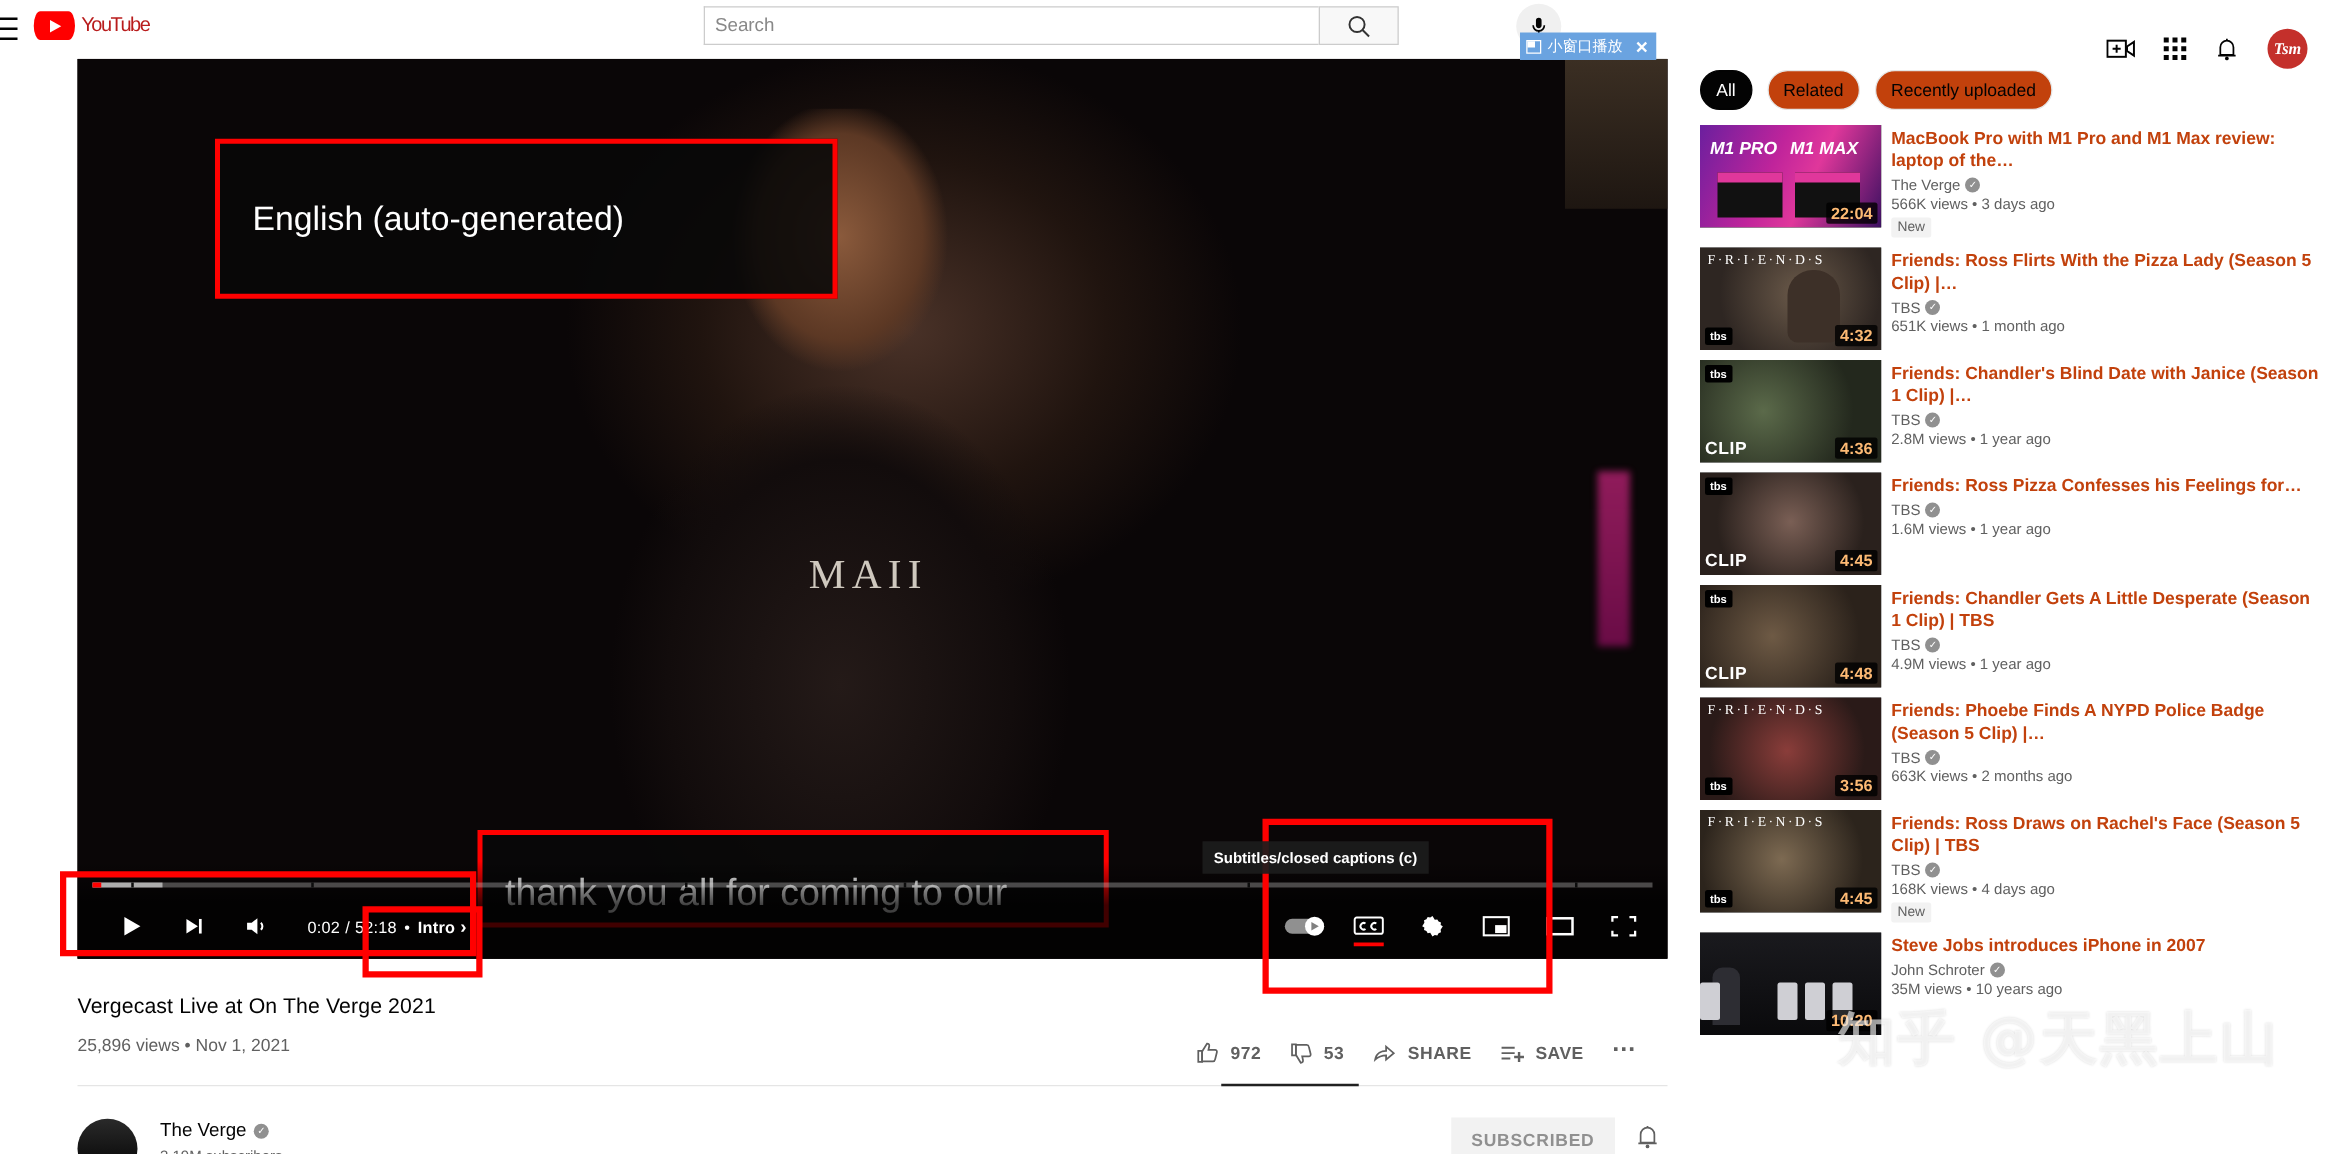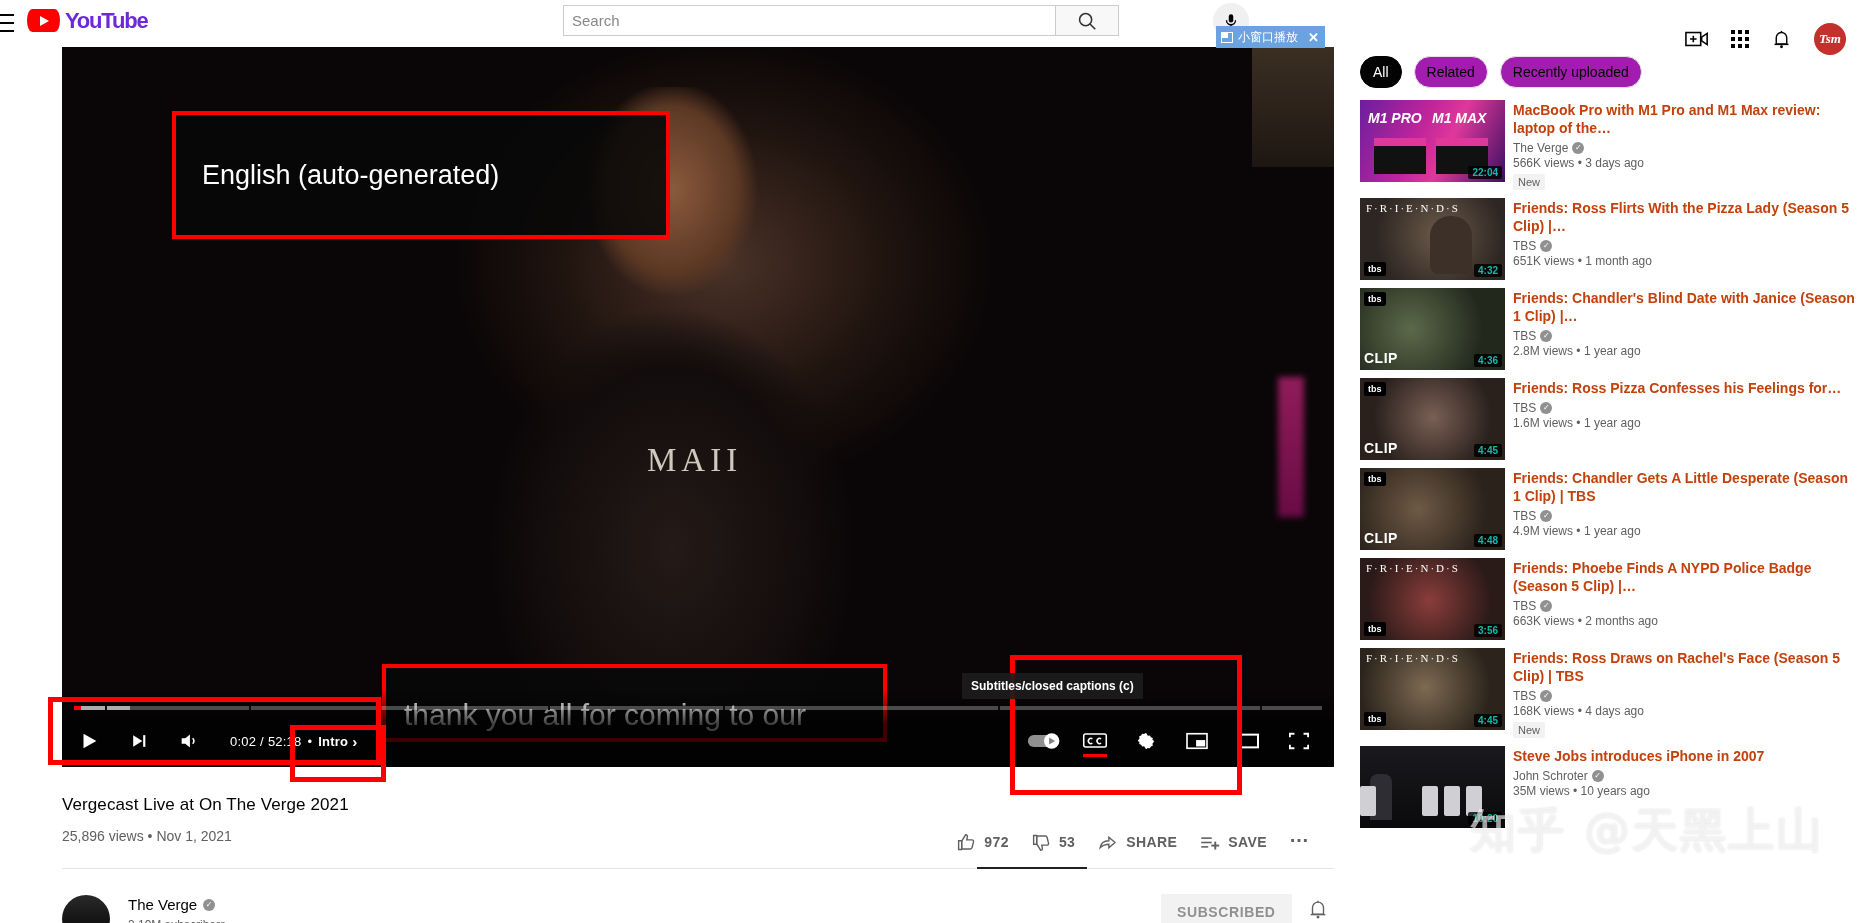--- a/index.html
+++ b/index.html
@@ -35,22 +35,22 @@
     display: flex; align-items: center; justify-content: center;
   }
   .yt-play::after {
     content: ""; width: 0; height: 0;
     border-left: 9px solid #fff;
     border-top: 5.5px solid transparent;
     border-bottom: 5.5px solid transparent;
     margin-left: 2px;
   }
   .yt-word {
-    font-size: 22px; font-weight: bold; letter-spacing: -1.2px;
-    color: #6d28d9; line-height: 23px;
+    font-size: 16px; font-weight: normal; letter-spacing: -1.2px;
+    color: #b91c1c; line-height: 23px;
   }
   .search-wrap {
     position: absolute; left: 563px; top: 5px;
     display: flex; align-items: stretch; height: 31px; justify-content: flex-end;
   }
   .search-box {
     width: 492px; height: 31px;
     border: 1px solid #ccc; border-right: none;
     padding: 0 8px;
     font-size: 15px; color: #555;
@@ -170,21 +170,21 @@
     position: absolute; left: 12px; right: 12px; top: 17px; height: 4px;
     background: rgba(255,255,255,0.28);
   }
   .progress .loaded { position: absolute; left: 0; top: 0; height: 100%; width: 4.5%; background: rgba(255,255,255,0.55); }
   .progress .played { position: absolute; left: 0; top: 0; height: 100%; width: 0.6%; background: #ff0000; }
   .chap-sep { position: absolute; top: 0; width: 2px; height: 4px; background: #0d0d0d; }
   .ctrl-row {
     position: absolute; left: 0; bottom: 0; width: 100%; height: 52px;
     display: flex; align-items: center;
   }
-  .ctrl-left { display: flex; align-items: center; padding-left: 4px; gap: 4px; }
+  .ctrl-left { display: flex; align-items: center; padding-left: 20px; gap: 4px; }
   .ctrl-right { margin-left: auto; display: flex; align-items: center; padding-right: 12px; gap: 5px; }
   .cbtn {
     width: 46px; height: 46px;
     display: flex; align-items: center; justify-content: center;
     cursor: pointer;
   }
   .time-text {
     color: #fff; font-size: 13px; margin-left: 14px; letter-spacing: .2px;
     display: flex; align-items: center; white-space: nowrap;
   }
@@ -252,34 +252,34 @@
     font-size: 14px; font-weight: bold; letter-spacing: .6px;
     display: flex; align-items: center; cursor: pointer;
   }
   .sub-bell { position: absolute; left: 1307px; top: 898px; cursor: pointer; }
 
   
   .sidebar { position: absolute; left: 1356px; top: 47px; width: 500px; height: 876px; overflow: hidden; }
   .chips { display: flex; gap: 12px; padding: 9px 0 12px 4px; }
   .chip {
     height: 32px; padding: 0 12px; border-radius: 16px;
-    background: #a21caf; color: #030303; font-size: 14px;
+    background: #c2410c; color: #030303; font-size: 14px;
     display: flex; align-items: center; cursor: pointer;
     border: 1px solid #e5e5e5;
   }
   .chip.active { background: #030303; color: #fff; border-color: #030303; }
   .vrow { display: flex; gap: 8px; padding: 0 0 8px 4px; cursor: pointer; }
   .thumb {
     position: relative; width: 145px; height: 82px; flex: none;
     background: #222; overflow: hidden;
   }
   .thumb .dur {
     position: absolute; right: 3px; bottom: 3px;
-    background: rgba(0,0,0,0.8); color: #14b8a6;
-    font-size: 10px; font-weight: bold; padding: 1px 4px; border-radius: 2px; text-align: right;
+    background: rgba(0,0,0,0.8); color: #fdba74;
+    font-size: 13px; font-weight: bold; padding: 1px 4px; border-radius: 2px; text-align: right;
   }
   .thumb .tbs-badge {
     position: absolute; left: 4px; background: #000; color: #fff;
     font-size: 9px; font-weight: bold; padding: 2px 4px; border-radius: 2px;
   }
   .thumb .clip-badge {
     position: absolute; left: 4px; bottom: 4px; color: #fff;
     font-size: 14px; font-weight: bold; letter-spacing: .5px;
   }
   .thumb .friends-logo {

